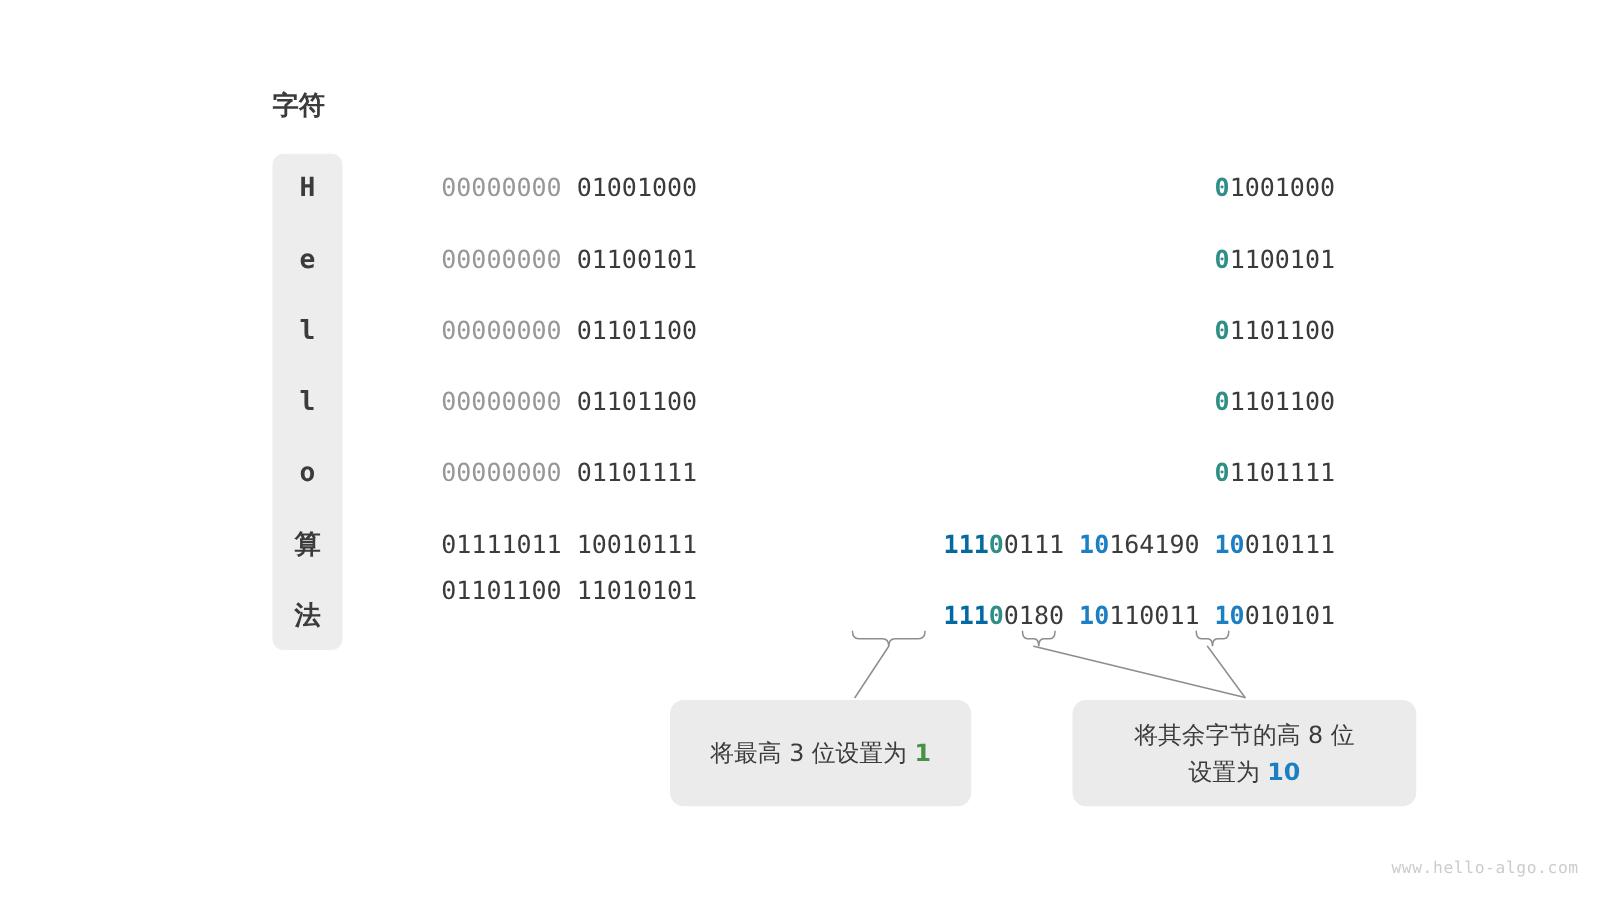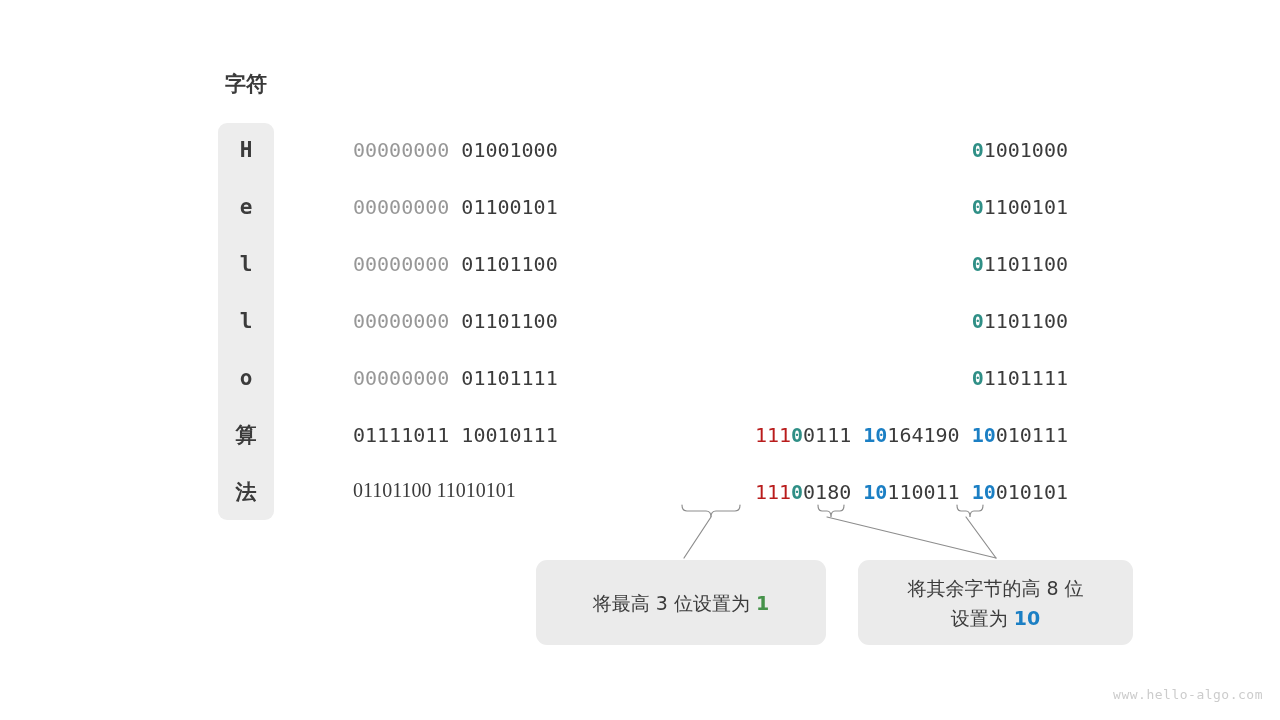--- a/index.html
+++ b/index.html
@@ -15,21 +15,21 @@
   
   .hdr{
     position:absolute;
     font-family:"DejaVu Sans Mono","Liberation Mono",monospace;
     font-weight:bold;
     font-size:21px;
     color:#3b3b3b;
     white-space:nowrap;
   }
   .hdr.cjk{font-family:"DejaVu Sans","Liberation Sans",sans-serif;}
-  #hdr-char{left:218px;top:70px;width:56px;text-align:center;}
+  #hdr-char{left:218px;top:70px;width:56px;text-align:left;}
   #hdr-uni{left:353px;top:70px;width:254px;text-align:center;}
   #hdr-utf{left:748px;top:70px;width:254px;text-align:center;}
 
   
   #char-col-bg{
     position:absolute;left:218px;top:123px;
     width:56px;height:397px;
     background:#ededed;border-radius:9px;
   }
   .char-cell{
@@ -49,41 +49,41 @@
     line-height:28px;
     white-space:pre;
     color:#3b3b3b;
     height:28px;
   }
   .uni{left:353px;width:260px;text-align:left;}
   .utf{left:600px;width:468px;text-align:right;}
 
   .b-dim{color:#979797;}
   .b-dark{color:#3b3b3b;margin-top:22px;}
-  .b-green{color:#b91c1c;font-weight:normal;}
+  .b-green{color:#0369a1;font-weight:bold;}
   .b-teal{color:#2f8f86;font-weight:bold;}
   .b-blue{color:#1b7fc4;font-weight:bold;}
 
   
   .callout{
     position:absolute;
     background:#ebebeb;
     border-radius:11px;
     color:#3b3b3b;
     font-family:"DejaVu Sans","Liberation Sans",sans-serif;
     font-size:19px;
     text-align:center;
     display:flex;flex-direction:column;
     align-items:center;justify-content:center;
   }
   .callout .ln{white-space:pre;line-height:30px;}
   .cg{color:#46924a;font-weight:bold;}
   .cb{color:#1b7fc4;font-weight:bold;}
 
-  #callout-left{left:536px;top:560px;width:290px;height:85px;}
+  #callout-left{left:536px;top:560px;width:241px;height:85px;}
   #callout-right{left:858px;top:560px;width:275px;height:85px;}
 
   
   #watermark{
     position:absolute;right:17px;bottom:18px;
     font-family:"DejaVu Sans Mono","Liberation Mono",monospace;
     font-size:13px;color:#cccccc;letter-spacing:.5px;
   }
 
   #connectors{position:absolute;left:0;top:0;width:1280px;height:720px;pointer-events:none;}
@@ -127,21 +127,21 @@
       <div class="char-cell" style="top: 307px;">l</div>
       <div class="bin uni" style="top: 307px;"><span class="b-dim">00000000</span><span class="b-dark"> 01101100</span></div>
       <div class="bin utf" style="top: 307px;"><span class="b-teal">0</span><span class="b-dark">1101100</span></div>
       <div class="char-cell" style="top: 364px;">o</div>
       <div class="bin uni" style="top: 364px;"><span class="b-dim">00000000</span><span class="b-dark"> 01101111</span></div>
       <div class="bin utf" style="top: 364px;"><span class="b-teal">0</span><span class="b-dark">1101111</span></div>
       <div class="char-cell cjk" style="top: 421px;">算</div>
       <div class="bin uni" style="top: 421px;"><span class="b-dark">01111011</span><span class="b-dark"> 10010111</span></div>
       <div class="bin utf" style="top: 421px;"><span class="b-green">111</span><span class="b-teal">0</span><span class="b-dark">0111</span><span class="b-dark"> </span><span class="b-blue">10</span><span class="b-dark">164190</span><span class="b-dark"> </span><span class="b-blue">10</span><span class="b-dark">010111</span></div>
       <div class="char-cell cjk" style="top: 478px;">法</div>
-      <div class="bin uni" style="top: 476px; font-family: Liberation Serif, serif;"><span class="b-dark">01101100</span><span class="b-dark"> 11010101</span></div>
+      <div class="bin uni" style="top: 458px;"><span class="b-dark">01101100</span><span class="b-dark"> 11010101</span></div>
       <div class="bin utf" style="top: 478px;"><span class="b-green">111</span><span class="b-teal">0</span><span class="b-dark">0180</span><span class="b-dark"> </span><span class="b-blue">10</span><span class="b-dark">110011</span><span class="b-dark"> </span><span class="b-blue">10</span><span class="b-dark">010101</span></div>
     </div>
 
   <div class="callout" id="callout-left">
     <div class="ln"><span>将最高 </span><span>3</span><span> 位设置为 </span><span class="cg">1</span></div>
   </div>
 
   <div class="callout" id="callout-right">
     <div class="ln">将其余字节的高 8 位</div>
     <div class="ln"><span>设置为 </span><span class="cb">10</span></div>

